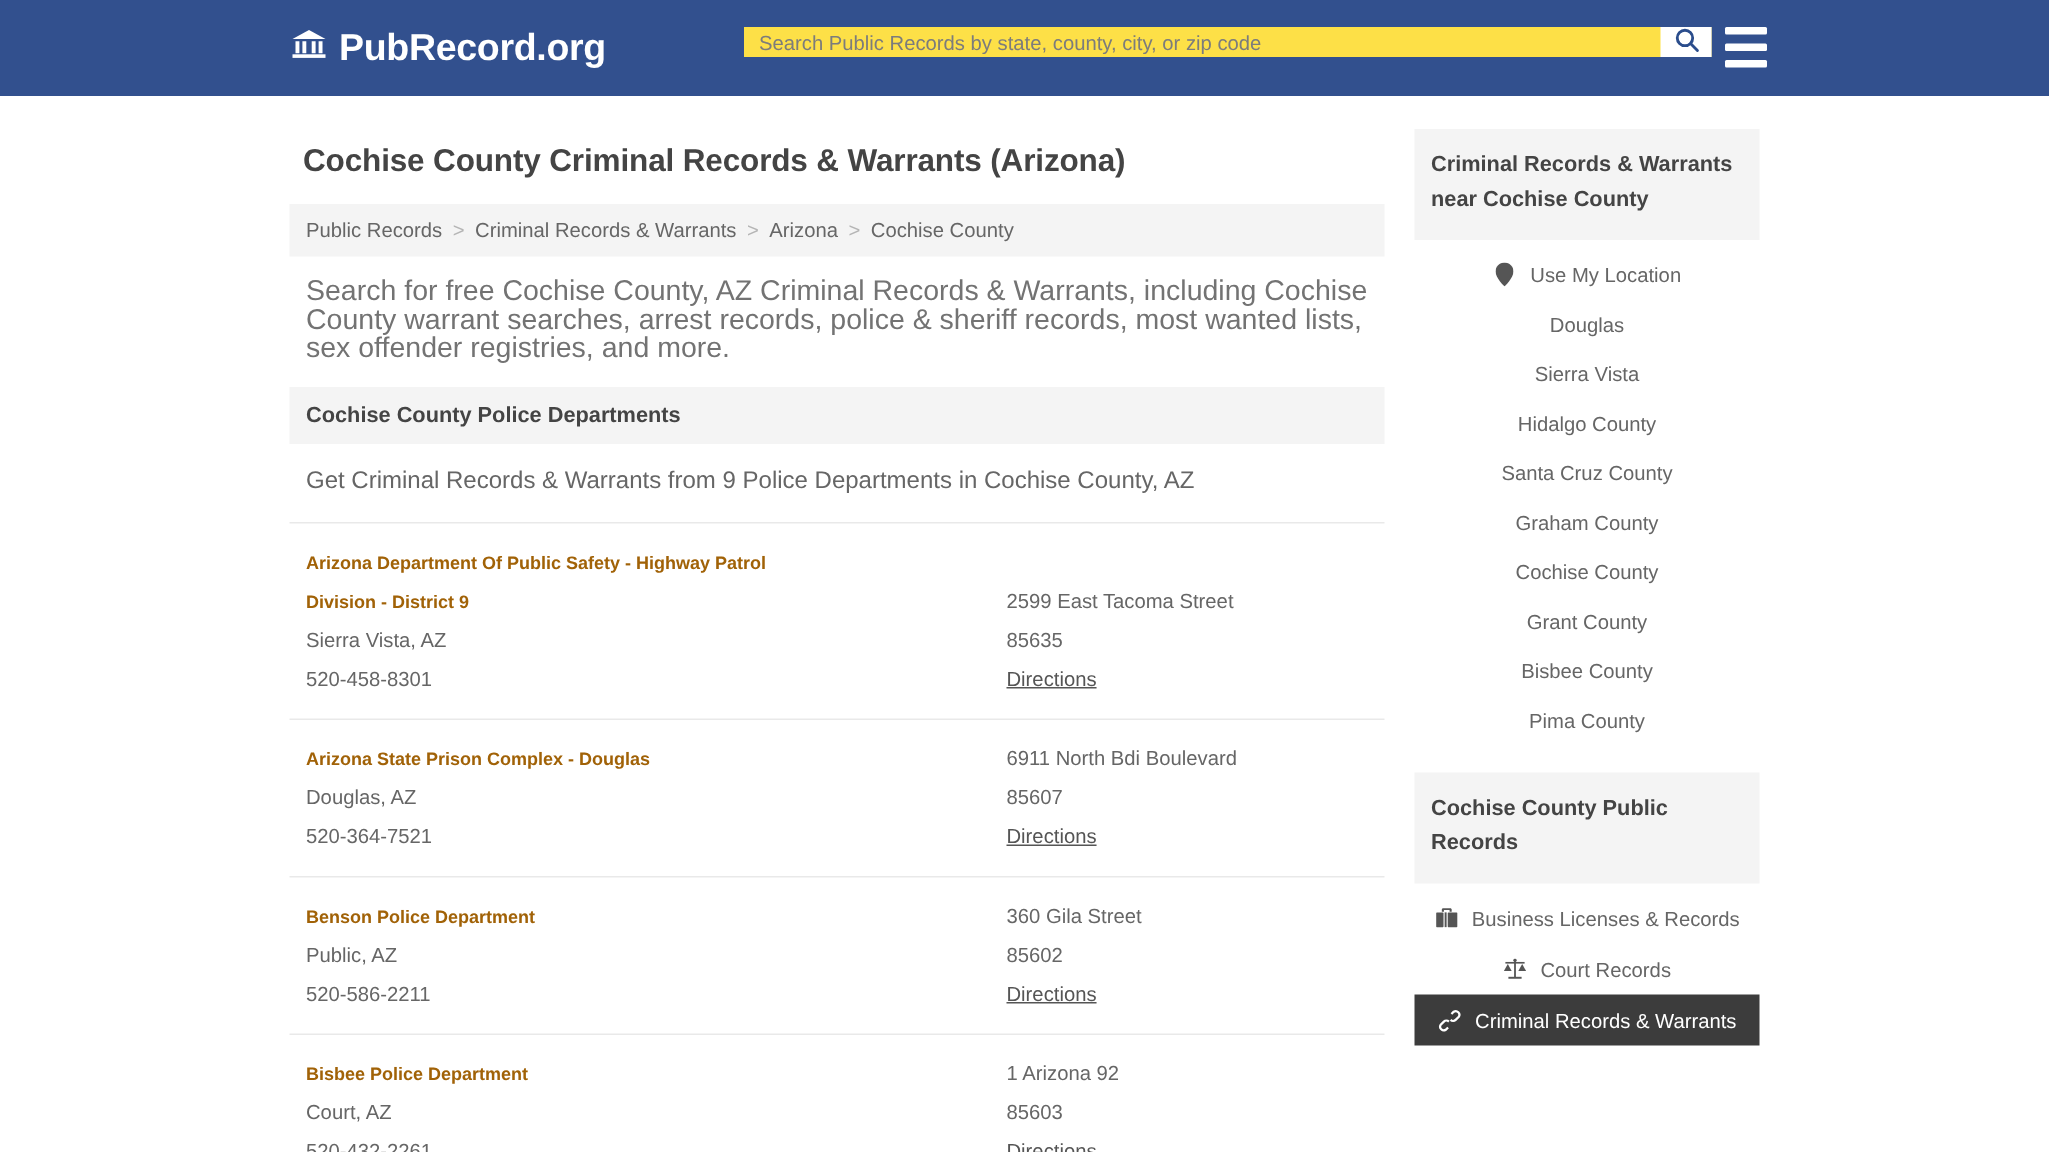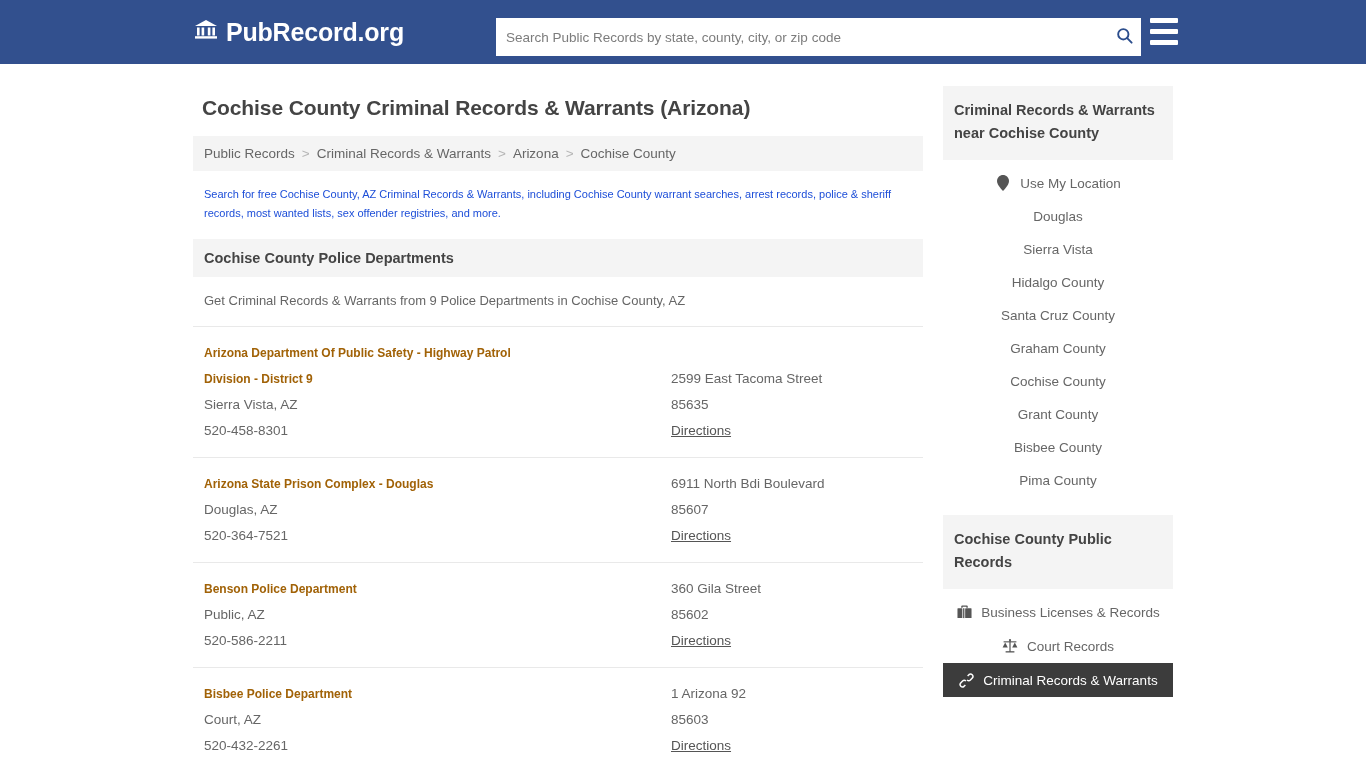--- a/index.html
+++ b/index.html
@@ -28,22 +28,22 @@
     font-weight: bold;
     letter-spacing: -0.2px;
     text-decoration: none;
   }
   .brand-icon { display: block; }
   .search-wrap {
     position: absolute;
     left: 496px;
     top: 18px;
     width: 645px;
-    height: 38px;
-    background: #ffffff;
+    height: 20px;
+    background: #fde047;
     display: flex;
     align-items: center;
   }
   .search-input {
     flex: 1;
     border: 0;
     outline: none;
     height: 100%;
     padding: 0 10px;
     font-family: "Liberation Sans", sans-serif;
@@ -109,35 +109,35 @@
     color: #666666;
     text-decoration: none;
     cursor: pointer;
   }
   .breadcrumb .sep {
     color: #b5b5b5;
     margin: 0 7px;
   }
 
   .intro {
-    font-size: 11px;
+    font-size: 19px;
     line-height: 19px;
-    color: #1d4ed8;
+    color: #737373;
     padding: 14px 11px 16px 11px;
   }
 
   .section-head {
     background: #f4f4f4;
     padding: 11px 11px;
     font-size: 14.5px;
     font-weight: bold;
     color: #444444;
   }
   .section-sub {
-    font-size: 13px;
+    font-size: 16px;
     color: #666666;
     padding: 16px 11px 18px 11px;
   }
 
   .listing {
     display: flex;
     padding: 13px 11px 13px 11px;
     border-top: 1px solid #e9e9e9;
   }
   .listing:first-of-type { border-top: 0; }

